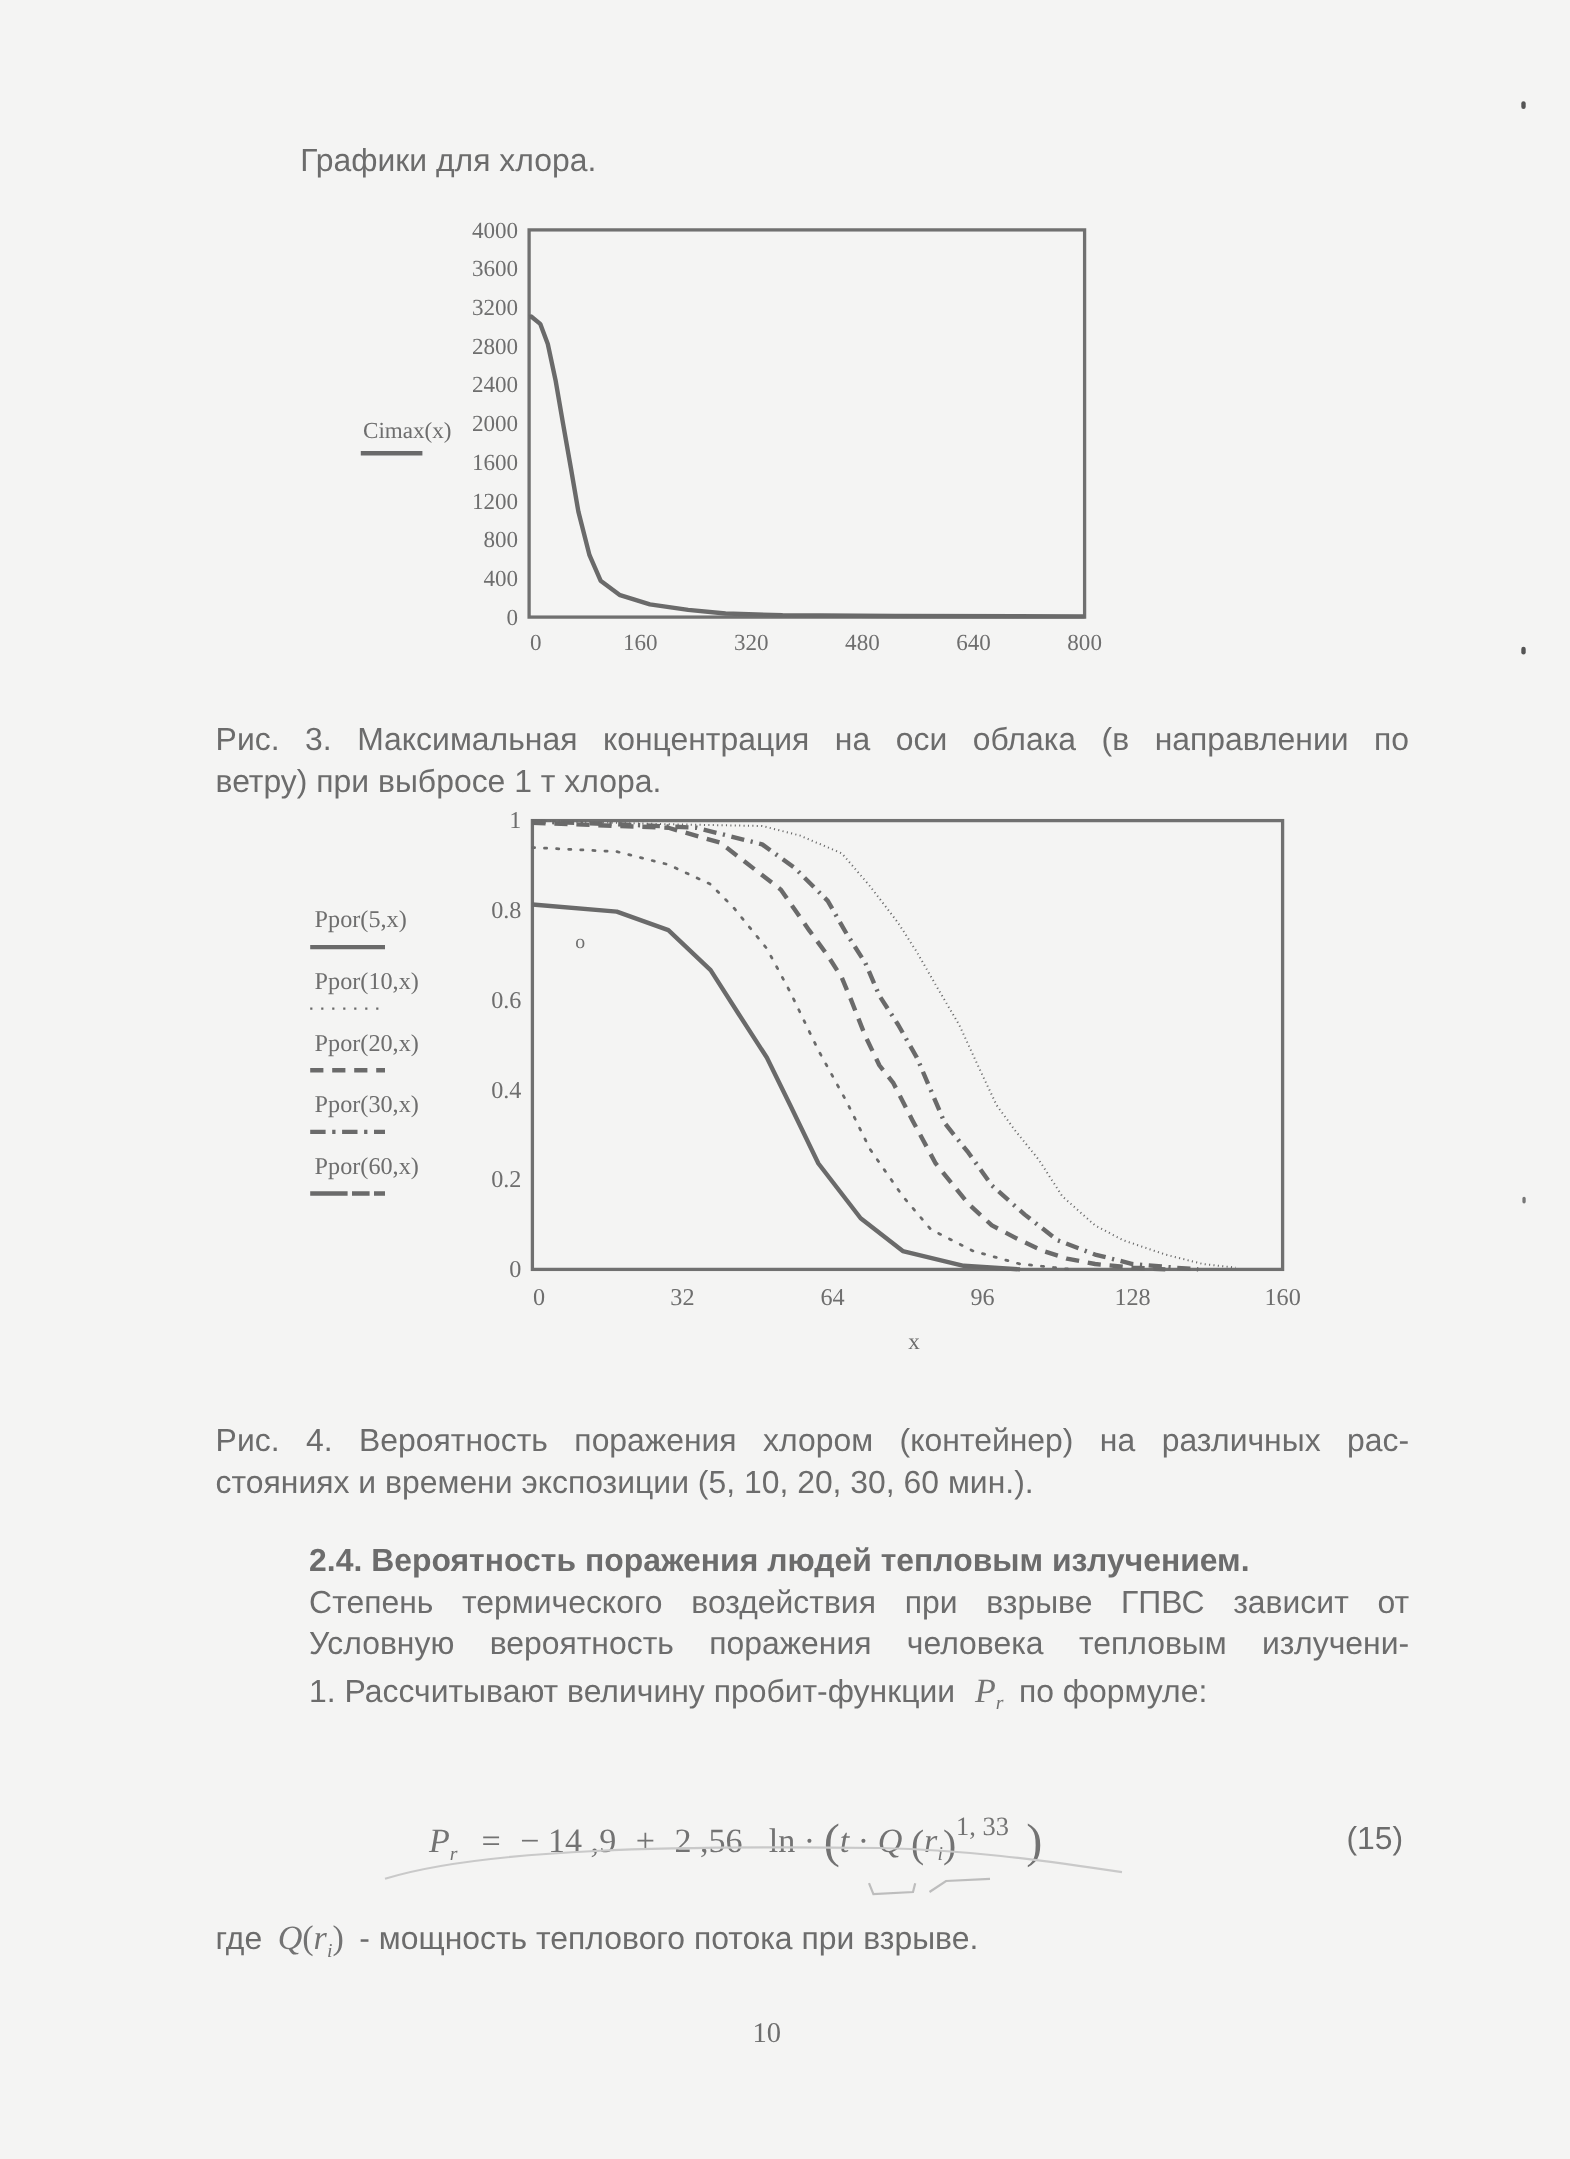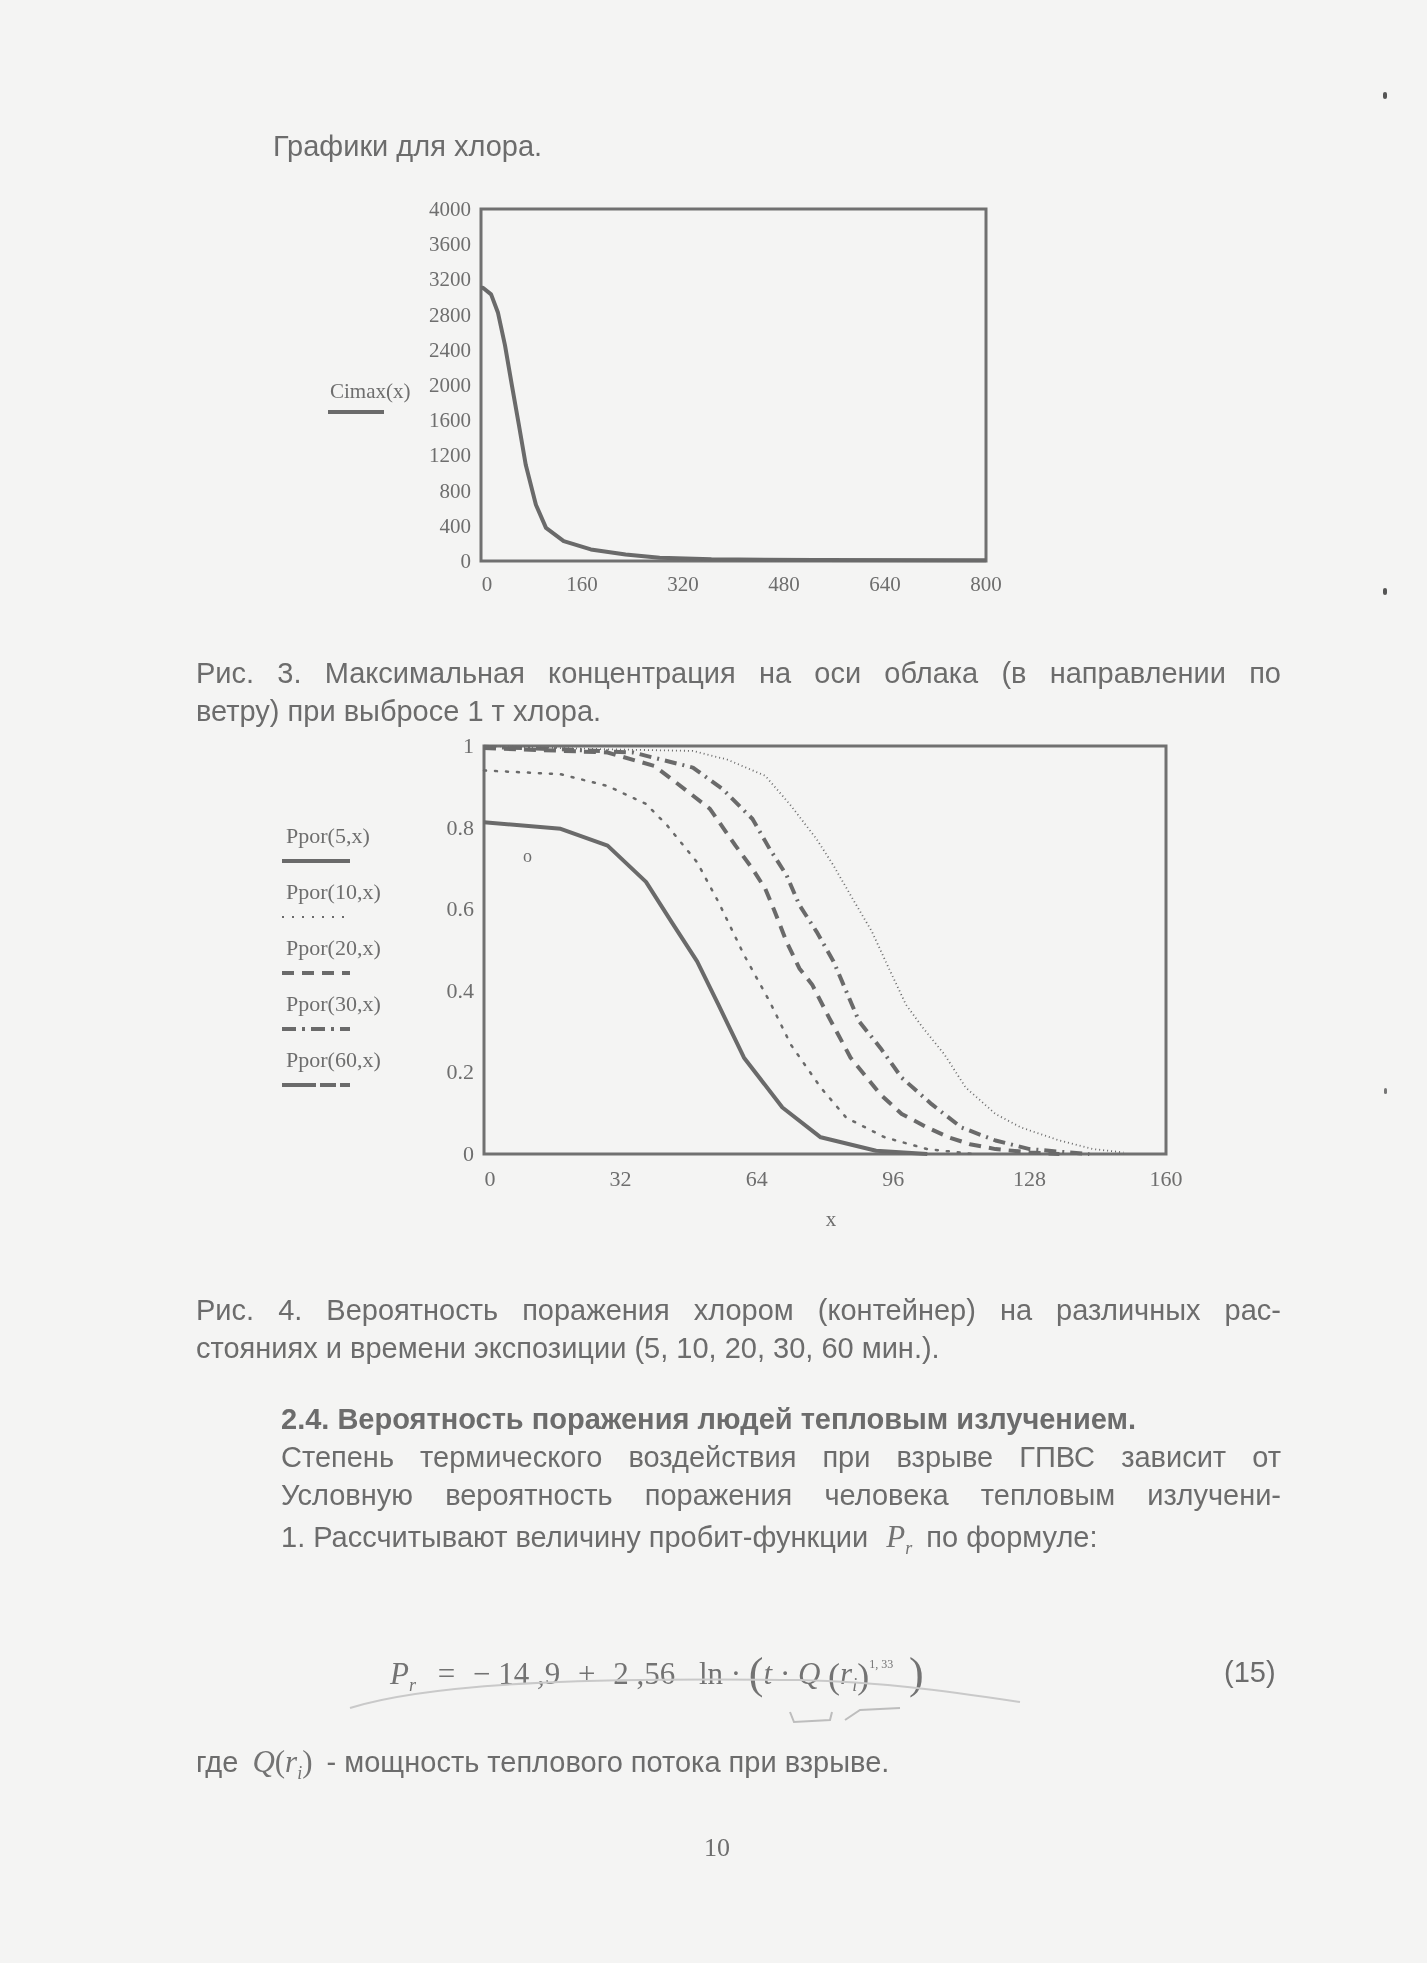--- a/index.html
+++ b/index.html
@@ -11,21 +11,21 @@
   .abs { position:absolute; white-space:nowrap; }
   .sans { font-family:"Liberation Sans", sans-serif; font-size:29px; color:#6c6c6c; }
   .serif { font-family:"Liberation Serif", serif; }
   .para { position:absolute; left:196px; width:1085px; font-size:29px; line-height:38px; color:#6c6c6c;margin-top:24px; }
   .justify { text-align:justify; text-align-last:justify; }
   .indent { text-indent:85px; }
   svg text { font-family:"Liberation Serif", serif; fill:#6e6e6e; }
   .formula { font-family:"Liberation Serif", serif; font-size:31px; color:#737373; }
   .formula i { font-style:italic; }
   .sub { font-size:18px; vertical-align:-7px; font-style:italic; }
-  .sup { font-size:12px; vertical-align:16px; }
+  .sup { font-size:24px; vertical-align:16px; }
   .bigparen { font-size:44px; vertical-align:-4px; font-weight:lighter; }
 </style>
 </head>
 <body>
 
 <div class="abs sans" style="left:273px; top:130px;">Графики для хлора.</div>
 
 <svg id="chart1" class="abs" style="left:0; top:0;" width="1427" height="620">
   <rect id="c1-frame" x="481" y="209" width="505" height="352" fill="none" stroke="#707070" stroke-width="3"></rect>
   <g id="c1-yticks">
@@ -137,17 +137,17 @@
   <path d="M30 58 C 120 30, 300 28, 480 30 C 560 32, 620 40, 700 52" fill="none" stroke="#c9c9c9" stroke-width="2"></path>
   <path d="M470 62 L474 72 L510 70 L512 62 M525 70 L540 60 L580 58" fill="none" stroke="#bdbdbd" stroke-width="2"></path>
 </svg>
 
 <div class="abs sans" style="left:196px; top:1744px;">
   <span>где</span>
   <span class="formula" style="margin-left:6px;"><i>Q</i><span>(</span><i>r</i><span class="sub">i</span><span>)</span></span>
   <span style="margin-left:6px;">- мощность теплового потока при взрыве.</span>
 </div>
 
-<div class="abs serif" style="left:704px; top:1833px; font-size:26px; color:#6e6e6e;">10</div>
+<div class="abs serif" style="left:684px; top:1833px; font-size:26px; color:#6e6e6e;">10</div>
 
 <div class="abs" style="left:1383px; top:92px; width:4px; height:7px; background:#555; border-radius:2px;"></div>
 <div class="abs" style="left:1383px; top:588px; width:4px; height:7px; background:#555; border-radius:2px;"></div>
 <div class="abs" style="left:1384px; top:1088px; width:3px; height:6px; background:#777; border-radius:2px;"></div>
 
 </body></html>

